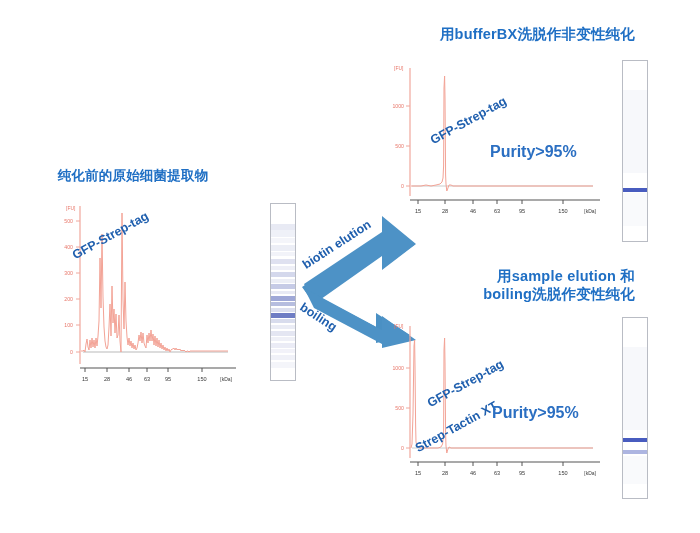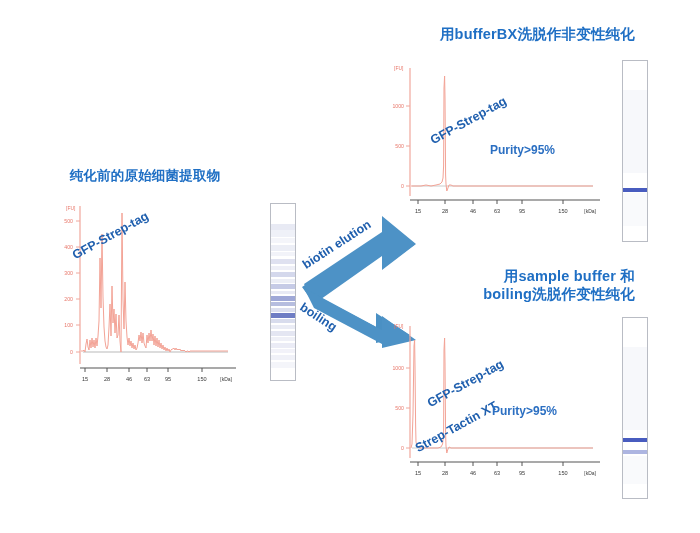--- a/index.html
+++ b/index.html
@@ -41,21 +41,21 @@
     position:absolute;
     color:#1f5fae;
     font-weight:bold;
     white-space:nowrap;
     transform-origin:0 0;
   }
   .purity{
     position:absolute;
     color:#2b6fc2;
     font-weight:bold;
-    font-size:12px;
+    font-size:16px;
     white-space:nowrap;
   }
 
   
   .gel{
     position:absolute;
     border:1.5px solid #b9bcc4;
     background:#ffffff;
     box-sizing:border-box;
     overflow:hidden;
@@ -69,21 +69,21 @@
     color:#1f5fae;
     font-weight:bold;
     font-size:12.5px;
     white-space:nowrap;
     transform-origin:0 0;
   }
 </style>
 </head>
 <body>
 
-<div class="panel" style="left:20px;top:168px;width:250px;">
+<div class="panel" style="left:8px;top:168px;width:250px;">
   <div class="cn-title t-left" style="width:250px;">纯化前的原始细菌提取物</div>
 </div>
 
 <div class="chart" style="left:28px;top:200px;">
   <svg width="220" height="190" viewBox="0 0 220 190">
 
     <line x1="52" y1="6" x2="52" y2="164" stroke="#f0a79c" stroke-width="1.2"></line>
     <line x1="52" y1="168" x2="208" y2="168" stroke="#555" stroke-width="1.2"></line>
 
     <g>
@@ -208,21 +208,21 @@
 
 <div class="gel" style="left:622px;top:60px;width:26px;height:182px;">
   <div class="gel-inner" id="gel-native">
       <div class="band" style="top: 16%; height: 46%; background: rgba(170, 176, 215, 0.09);"></div>
       <div class="band" style="top: 70.5%; height: 2.2%; background: rgba(56, 78, 186, 0.92);"></div>
       <div class="band" style="top: 73.5%; height: 18%; background: rgba(175, 180, 218, 0.07);"></div>
     </div>
 </div>
 
 <div class="panel" style="left:390px;top:268px;width:245px;">
-  <div class="cn-title t-right" style="width:245px;">用sample buffer 和
+  <div class="cn-title t-right" style="width:245px;">用sample elution 和
 boiling洗脱作变性纯化</div>
 </div>
 
 <div class="chart" style="left:388px;top:318px;">
   <svg width="225" height="165" viewBox="0 0 225 165">
     <line x1="22" y1="8" x2="22" y2="140" stroke="#f0a79c" stroke-width="1.2"></line>
     <line x1="22" y1="144" x2="212" y2="144" stroke="#555" stroke-width="1.2"></line>
     <g>
       <line x1="18" y1="130" x2="22" y2="130" stroke="#f0a79c" stroke-width="1"></line>
       <text class="ytick" x="16" y="132" text-anchor="end">0</text>

